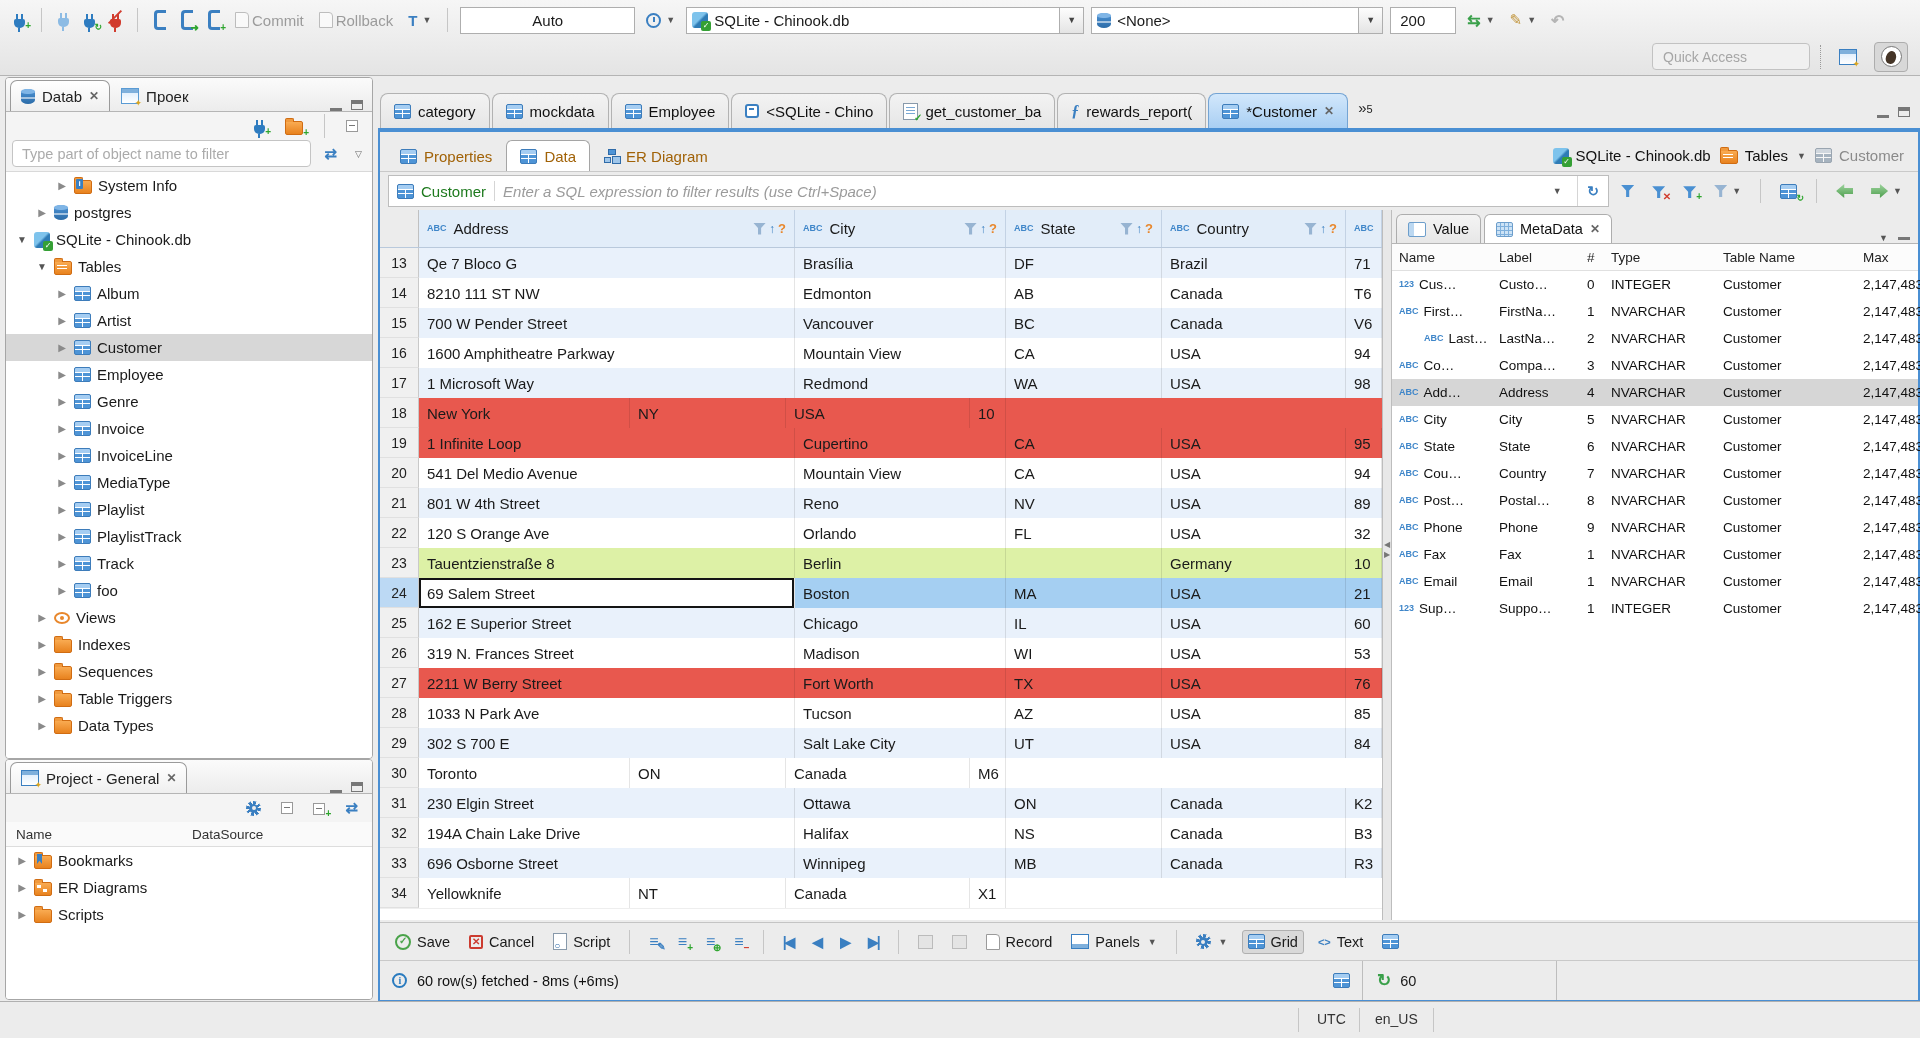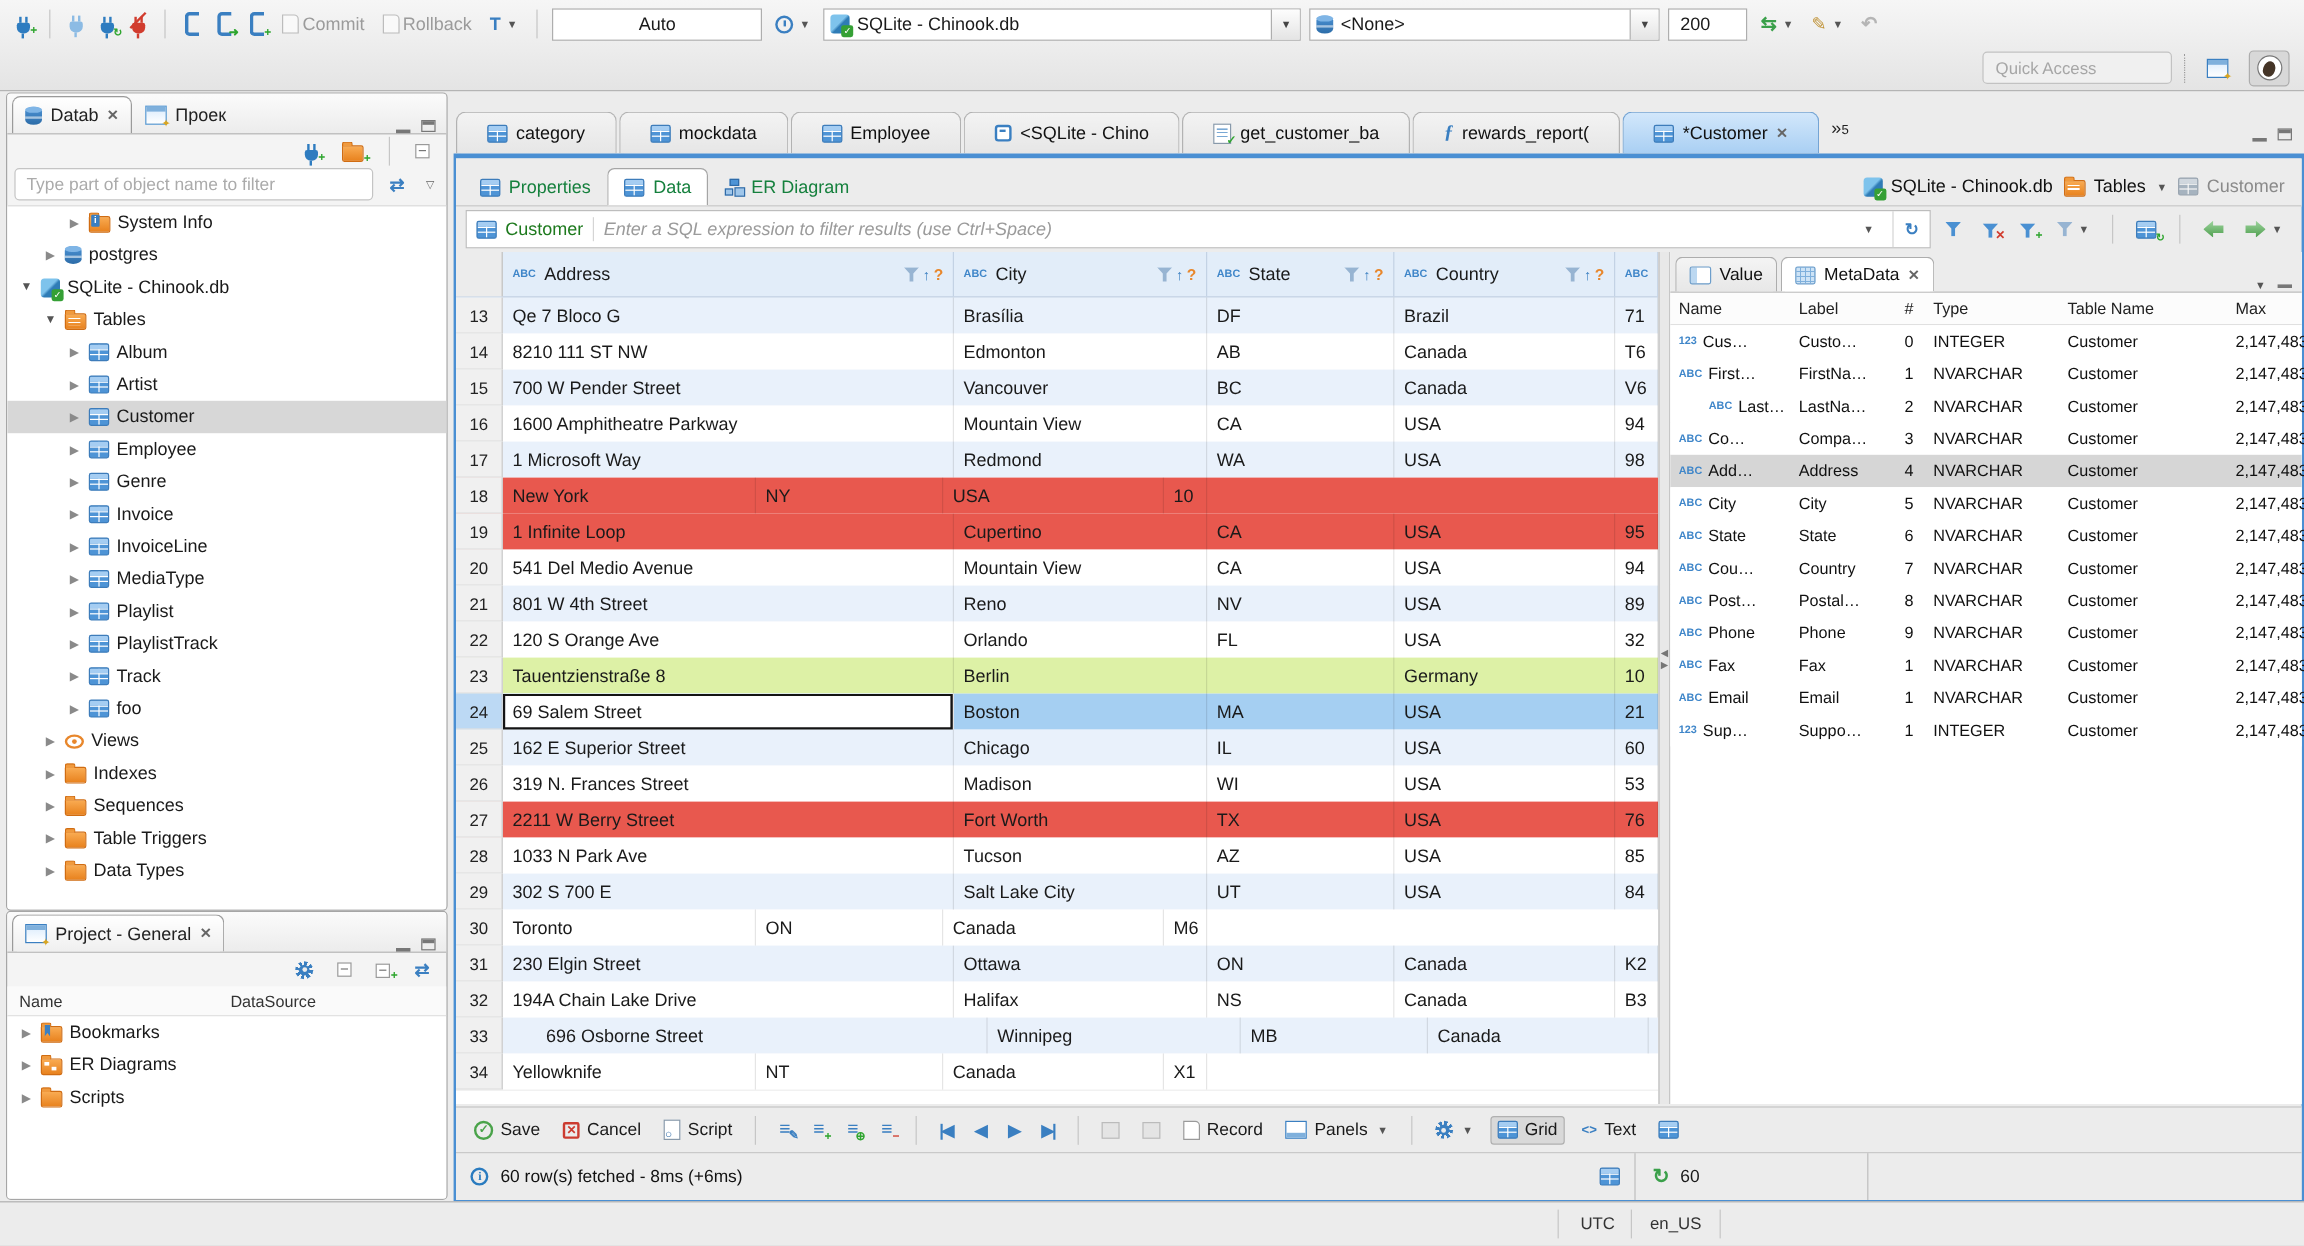--- a/index.html
+++ b/index.html
@@ -128,29 +128,29 @@
   .tree-row{display:flex;align-items:center;height:27px;gap:6px;white-space:nowrap;}
   .tree-row.sel{background:#d7d7d7;}
   .expander{width:12px;text-align:center;color:#8a8a8a;font-size:10px;flex:none;}
   .expander.open{color:#555;}
   .projtoolbar{height:28px;display:flex;align-items:center;justify-content:flex-end;gap:12px;padding:0 10px;flex:none;}
   .projheader{height:24px;display:flex;align-items:center;background:#fafafa;border-bottom:1px solid #ddd;font-size:13.5px;color:#333;flex:none;}
   .projheader .c1{padding-left:10px;width:176px;}
   .projitems{flex:1;background:#fff;font-size:15px;}
   
   .etabstrip{position:absolute;left:378px;right:0;top:0;height:53px;display:flex;align-items:flex-end;padding-left:2px;box-sizing:border-box;}
-  .etab{display:flex;align-items:center;gap:7px;height:35px;box-sizing:border-box;padding:0 25px;border:1px solid #b2b2b2;border-bottom:none;border-radius:8px 8px 0 0;background:linear-gradient(#f3f3f3,#e6e6e6);font-size:15px;margin-right:2px;white-space:nowrap;color:#111;}
+  .etab{display:flex;align-items:center;gap:7px;height:35px;box-sizing:border-box;padding:0 13px;border:1px solid #b2b2b2;border-bottom:none;border-radius:8px 8px 0 0;background:linear-gradient(#f3f3f3,#e6e6e6);font-size:15px;margin-right:2px;white-space:nowrap;color:#111;}
   .etab.active{background:linear-gradient(#d2e7fb,#a9cff3);border-color:#74a4d4;}
   .tab-more{font-size:15px;color:#222;padding:0 8px;align-self:center;margin-top:12px;}
   .tab-more small{font-size:11px;}
   .etabstrip .minmax{margin-left:auto;padding-right:10px;margin-bottom:10px;}
   
   .editorbody{position:absolute;left:378px;right:0;top:53px;bottom:0;border:2px solid #4a8fd3;border-top:4px solid #4a8fd3;background:#ececec;box-sizing:border-box;}
   .subtabs{position:absolute;left:0;right:0;top:0;height:40px;display:flex;align-items:flex-end;padding-left:6px;border-bottom:1px solid #c9c9c9;box-sizing:border-box;background:#ececec;}
-  .stab{display:flex;align-items:center;gap:7px;height:31px;box-sizing:border-box;padding:0 13px;font-size:15px;border:1px solid transparent;border-bottom:none;border-radius:6px 6px 0 0;color:#15803d;}
+  .stab{display:flex;align-items:center;gap:7px;height:31px;box-sizing:border-box;padding:0 13px;font-size:15px;border:1px solid transparent;border-bottom:none;border-radius:6px 6px 0 0;color:#a16207;}
   .stab.active{background:#fff;border-color:#a5a5a5;}
   .breadcrumb{margin-left:auto;display:flex;align-items:center;gap:9px;padding-right:14px;font-size:14.5px;margin-bottom:7px;}
   .bc-muted{color:#8a8a8a;}
   
   .filterrow{position:absolute;left:0;right:0;top:40px;height:38px;display:flex;align-items:center;padding:0 8px;gap:8px;box-sizing:border-box;}
   .filterbox{flex:1;height:30px;background:#fff;border:1px solid #bdbdbd;display:flex;align-items:center;gap:8px;padding-left:8px;min-width:0;}
   .filter-table{color:#1e7a1e;font-size:15px;display:flex;gap:7px;align-items:center;}
   .filter-sep{width:1px;height:20px;background:#d5d5d5;}
   .filter-ph{color:#9b9b9b;font-style:italic;font-size:15px;white-space:nowrap;overflow:hidden;}
   .filterbox .drop{margin-left:auto;width:24px;align-self:stretch;display:flex;align-items:center;justify-content:center;color:#555;font-size:9px;}
@@ -801,21 +801,21 @@
             <div class="grow">
               <div class="gnum">32</div>
               <div class="gcell" style="width: 376px;">194A Chain Lake Drive</div>
               <div class="gcell" style="width: 211px;">Halifax</div>
               <div class="gcell" style="width: 156px;">NS</div>
               <div class="gcell" style="width: 184px;">Canada</div>
               <div class="gcell" style="width: 36px;">B3</div>
             </div>
             <div class="grow alt">
               <div class="gnum">33</div>
-              <div class="gcell" style="width: 376px; margin-left: 28px;">696 Osborne Street</div>
+              <div class="gcell" style="width: 376px;">696 Osborne Street</div>
               <div class="gcell" style="width: 211px;">Winnipeg</div>
               <div class="gcell" style="width: 156px;">MB</div>
               <div class="gcell" style="width: 184px;">Canada</div>
               <div class="gcell" style="width: 36px;">R3</div>
             </div>
             <div class="grow">
               <div class="gnum">34</div>
               <div class="gcell" style="width: 211px;">Yellowknife</div>
               <div class="gcell" style="width: 156px;">NT</div>
               <div class="gcell" style="width: 184px;">Canada</div>

